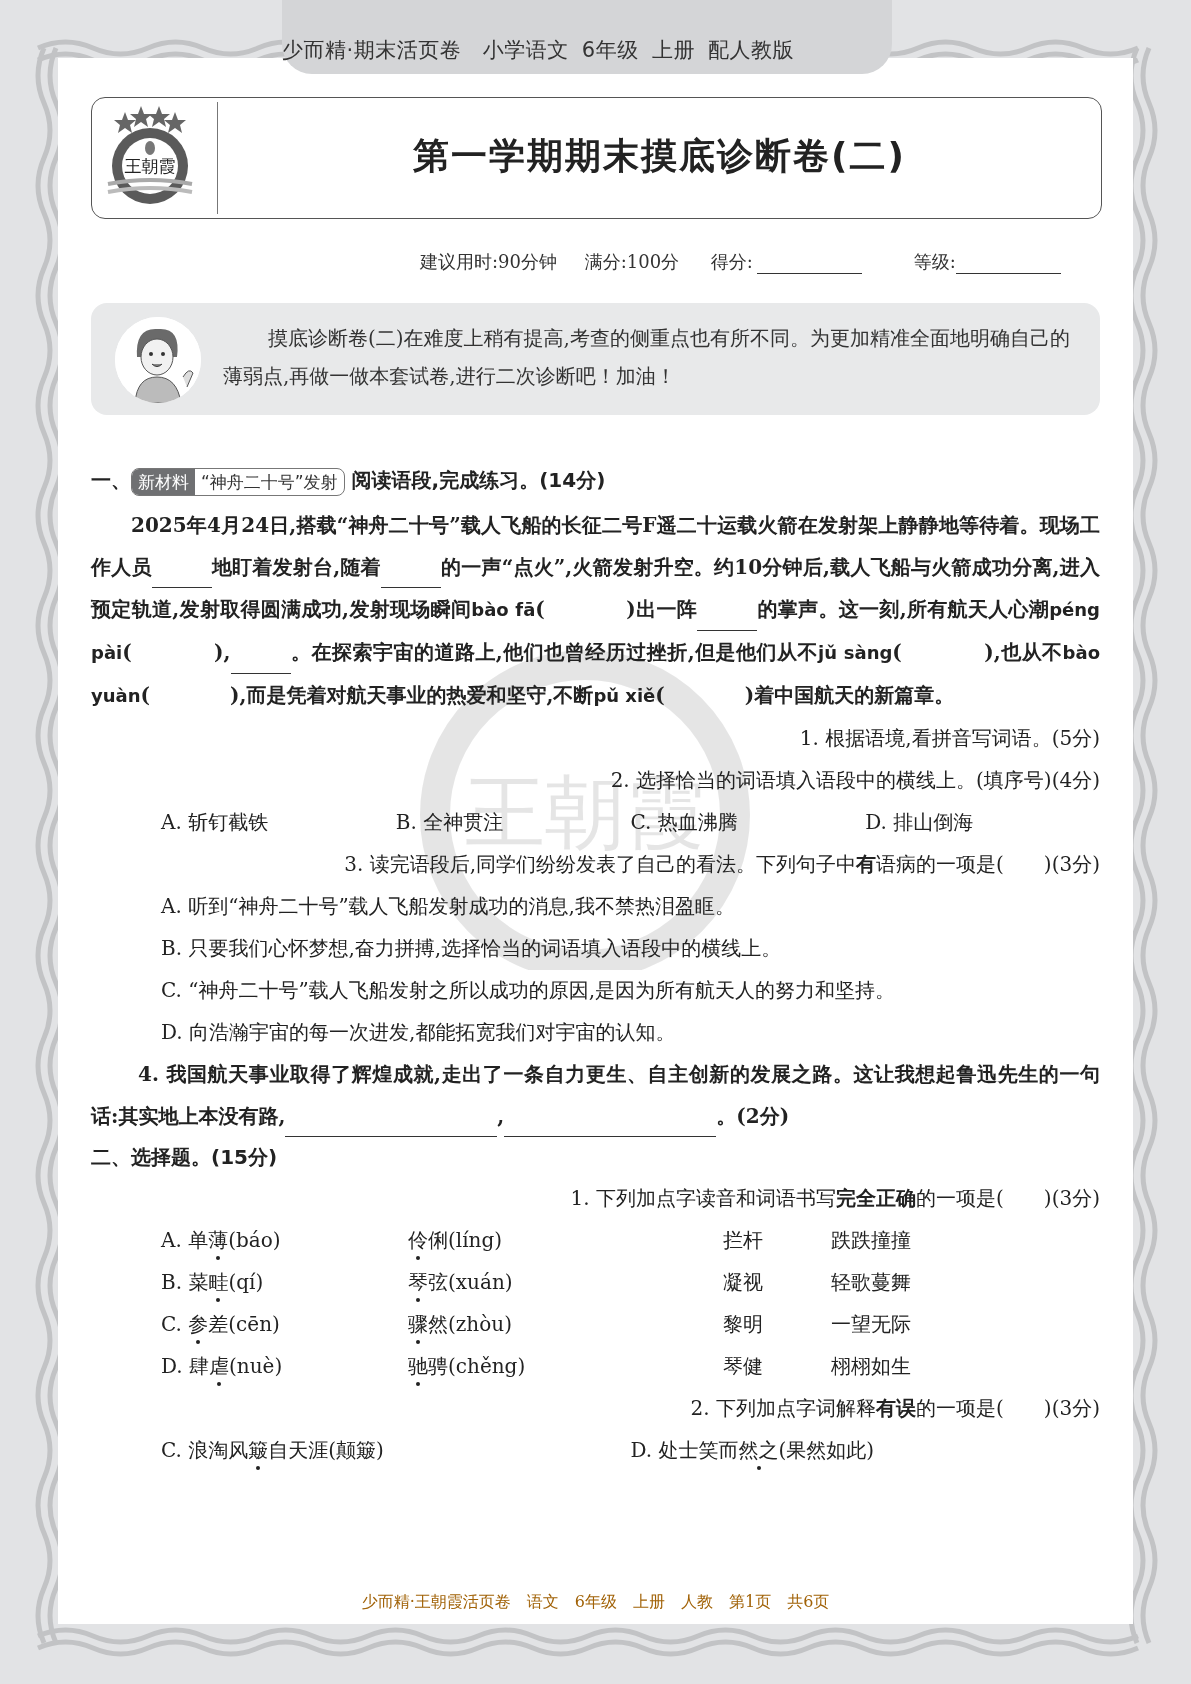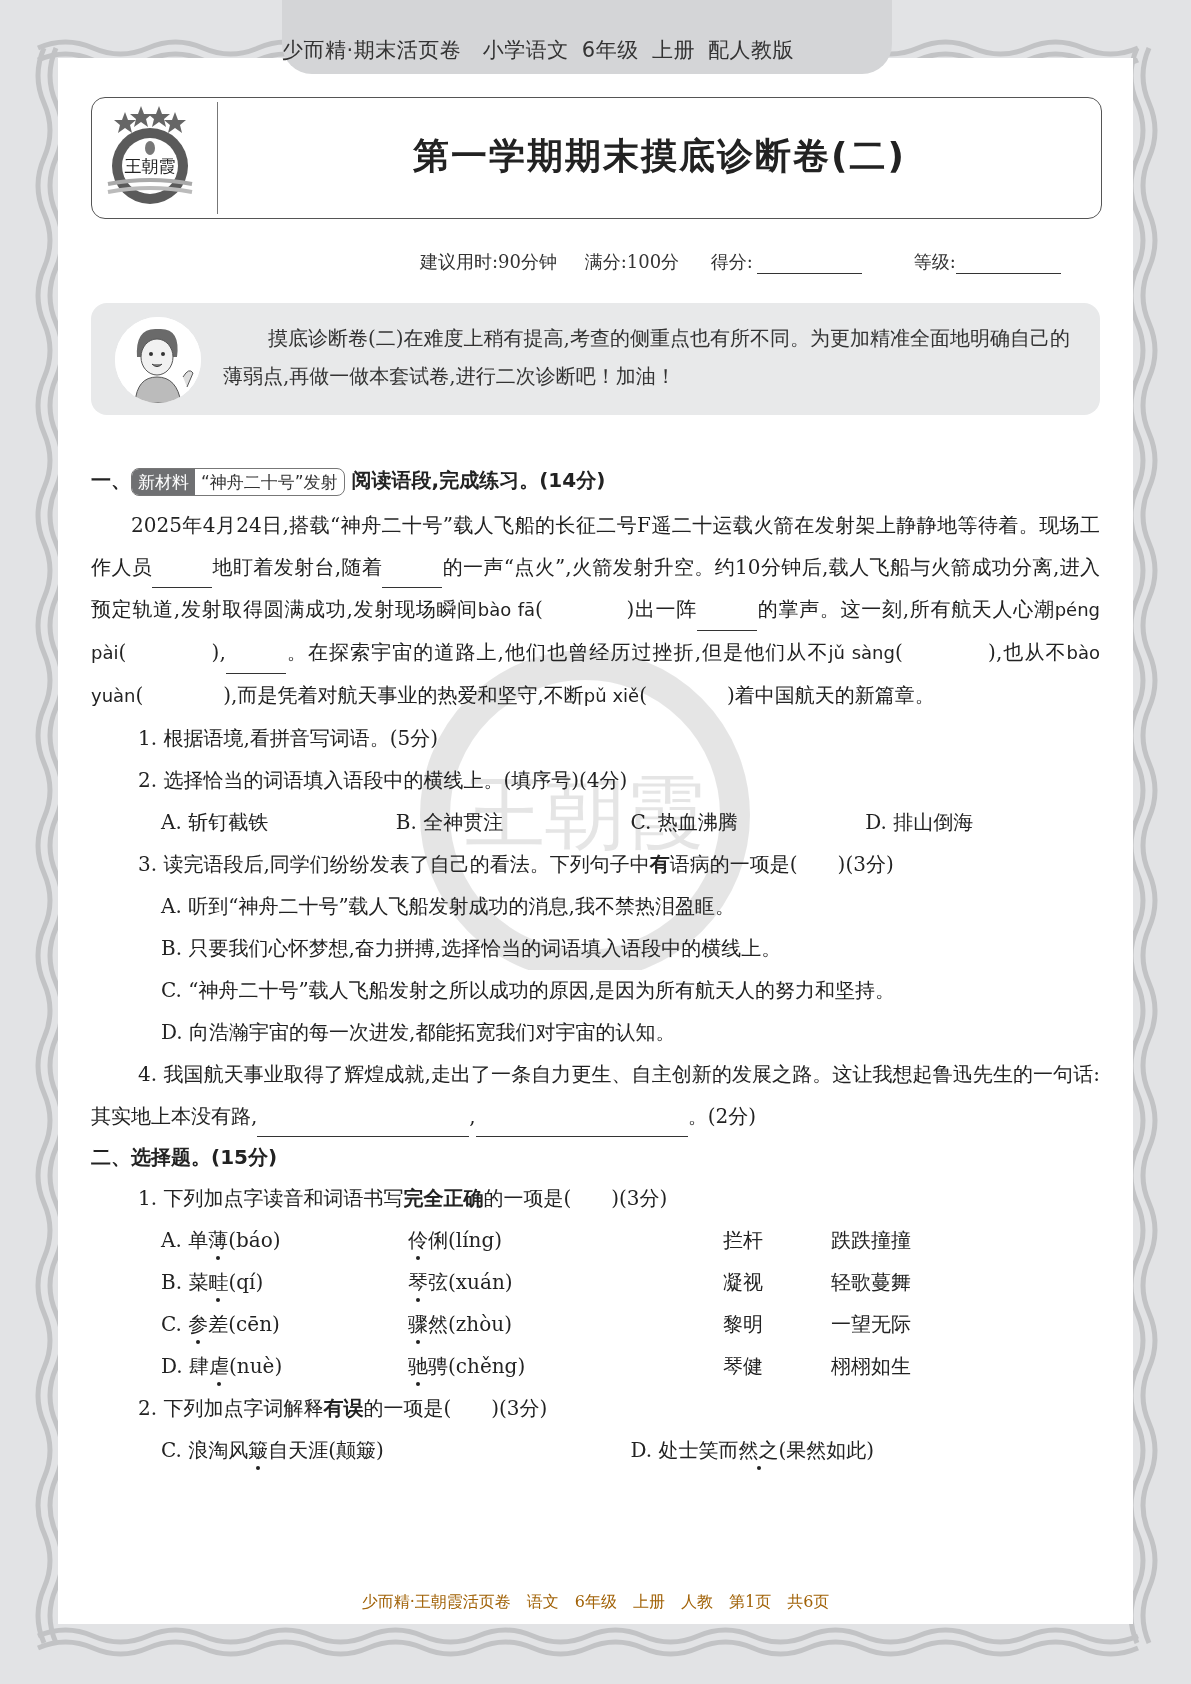--- a/index.html
+++ b/index.html
@@ -21,24 +21,24 @@
   .meta-row span { margin-right:22px; }
   .blank-line { display:inline-block; border-bottom:1px solid #333; vertical-align:bottom; }
   .intro-box { position:absolute; left:91px; top:303px; width:1009px; height:112px; background:#e8e9ea; border-radius:16px; }
   .avatar { position:absolute; left:24px; top:14px; width:86px; height:86px; border-radius:50%; background:#fff; overflow:hidden; }
   .intro-text { position:absolute; left:132px; top:16px; width:855px; font-size:20px; line-height:38px; color:#333; text-indent:45px; }
   .content { position:absolute; left:91px; top:460px; width:1009px; font-size:20px; color:#222; }
   .sec-title { font-family:"DejaVu Sans","Liberation Sans",sans-serif; font-weight:bold; font-size:20px; height:40px; line-height:40px; white-space:nowrap; }
   .tag { display:inline-block; border:1px solid #777; border-radius:8px; height:26px; line-height:26px; font-weight:normal; font-size:17px; vertical-align:middle; overflow:hidden; }
   .tag .dark { background:#6f7072; color:#fff; padding:0 6px; display:inline-block; }
   .tag .light { padding:0 6px; display:inline-block; color:#333; }
-  .para { line-height:42px; text-align:justify; }
+  .para { line-height:42px; text-align:justify;font-weight:bold; }
   .para .indent { display:inline-block; width:40px; }
   .pinyin { font-family:"DejaVu Sans","Liberation Sans",sans-serif; font-size:18px; }
-  .q { line-height:42px; padding-left:47px; font-family:"DejaVu Sans","Liberation Sans",sans-serif; }
+  .q { line-height:42px; padding-left:47px; font-family:"DejaVu Sans","Liberation Sans",sans-serif;text-align:right; }
   .q .qt { font-family:"DejaVu Serif","Liberation Serif",serif; }
   .opt { line-height:42px; padding-left:70px; }
   .opt-row { display:flex; line-height:42px; padding-left:70px; }
   .opt-row .c1 { width:247px; } .opt-row .c2 { width:247px; } .opt-row .c3 { width:176px;text-align:center; } .opt-row .c4 { width:200px; }
   .opt-row4 { display:flex; line-height:42px; padding-left:70px; }
   .opt-row4 .c { width:247px; }
   .opt-2col { display:flex; line-height:42px; padding-left:70px; }
   .opt-2col .c { width:524px; }
   .dot { position:relative; }
   .dot::after { content:""; position:absolute; left:50%; bottom:-8px; width:4px; height:4px; margin-left:-2px; background:#222; border-radius:50%; }

